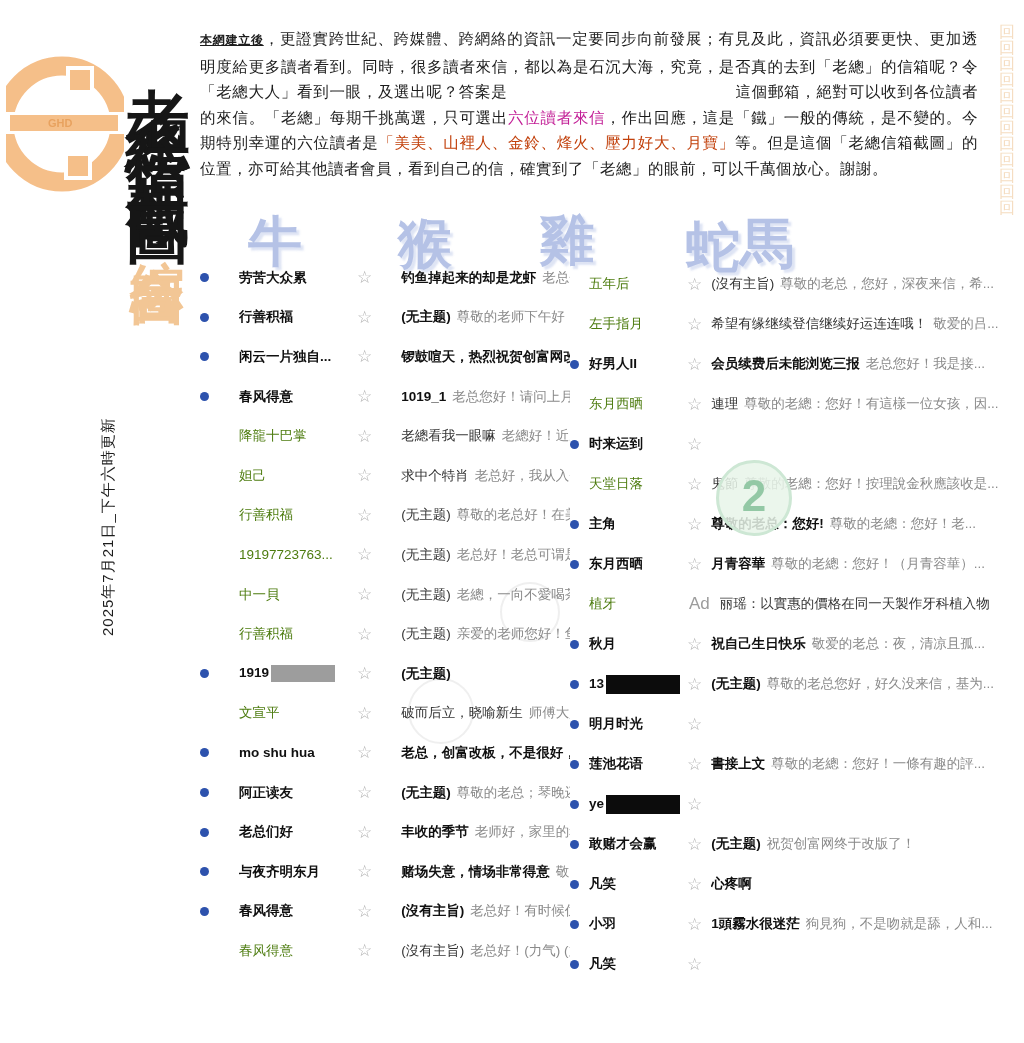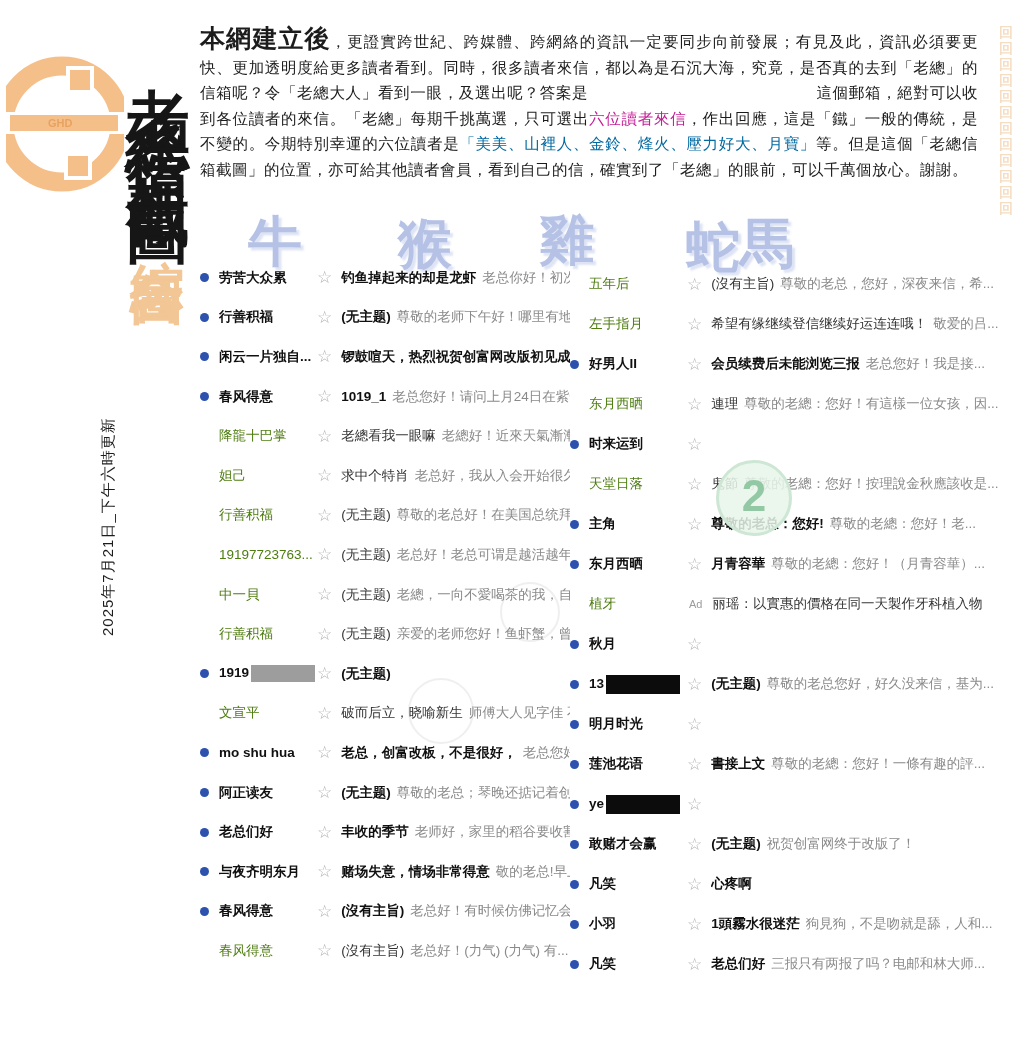--- a/index.html
+++ b/index.html
@@ -15,53 +15,53 @@
   .v-title .main{font-size:64px;font-weight:bold;color:#161616;letter-spacing:24px;}
   .v-title .sub{font-size:54px;font-weight:bold;color:#f2c globalization;} 
   .v-title .sub{color:#f2c695;letter-spacing:8px;margin-top:18px;font-size:54px;}
 
   .update-note{left:99px;top:636px;transform:rotate(-90deg);transform-origin:0 0;
                white-space:nowrap;font-size:15px;color:#1c1c1c;letter-spacing:1px;}
 
   
   .intro{left:200px;top:26px;width:778px;font-family:"Liberation Serif",serif;
          font-size:15.5px;line-height:25.5px;color:#1c1c1c;letter-spacing:.5px;text-align:justify;}
-  .intro .lead{font-size:25px;font-weight:bold;}
+  .intro .lead{font-size:12px;font-weight:bold;text-decoration:underline;}
   .intro .gap{display:inline-block;width:228px;height:2px;}
   .intro .hl{color:#c21e96;}
-  .intro .names{color:#0369a1;}
+  .intro .names{color:#c2410c;}
 
   
   .meander{right:1px;top:24px;width:24px;height:208px;color:#edc28f;opacity:.55;
-           font-size:14px;line-height:16px;word-break:break-all;overflow:hidden;font-weight:bold;}
+           font-size:16px;line-height:16px;word-break:break-all;overflow:hidden;}
 
   
   .zodiac{font-size:54px;font-weight:bold;color:#a9b8e2;opacity:.85;
           font-family:"DejaVu Serif",serif;
           text-shadow:3px 3px 2px rgba(169,184,226,.45);}
 
   
   .wm-circle{border:2px solid #e2e2e2;border-radius:50%;opacity:.55;}
   .badge2{left:716px;top:460px;width:70px;height:70px;border-radius:50%;
           background:rgba(231,244,233,.85);border:3px solid #cde7d4;color:#93c8a5;
           font-size:44px;font-weight:bold;text-align:center;line-height:66px;z-index:6;}
 
   
   .col{font-size:13.5px;}
   .col-left{left:200px;top:258px;width:370px;}
   .col-right{left:570px;top:264px;width:452px;}
   .row{display:flex;align-items:center;}
-  .col-left .row{height:39.6px;}
+  .col-left .row{height:39.6px;gap:20px;}
   .col-right .row{height:40px;}
   .bullet{width:9px;height:9px;border-radius:50%;background:#2d52ad;margin-right:10px;flex:none;}
   .row.read .bullet{background:transparent;}
   .sender{width:96px;flex:none;white-space:nowrap;overflow:hidden;color:#4d7c0f;}
   .row.unread .sender{font-weight:bold;color:#101010;}
   .star{color:#b2b2b2;font-size:17px;margin:0 9px 0 2px;flex:none;cursor:pointer;}
-  .ad-label{display:none;color:#9c9c9c;font-size:11px;margin:0 10px 0 4px;flex:none;}
+  .ad-label{display:none;color:#9c9c9c;font-size:17px;margin:0 10px 0 4px;flex:none;}
   .mailtext{flex:1;white-space:nowrap;overflow:hidden;}
   .subject{color:#343434;}
   .row.unread .subject{font-weight:bold;color:#101010;margin-top:8px;}
   .preview{color:#8a8a8a;margin-left:6px;}
   .redact-gray{display:inline-block;background:#9d9d9d;width:66px;height:17px;vertical-align:middle;margin-left:2px;}
   .redact-black{display:inline-block;background:#0c0c0c;width:74px;height:19px;vertical-align:middle;margin-left:2px;}
 </style>
 </head>
 <body>
 
@@ -342,20 +342,23 @@
     <span class="ad-label" style="display: inline;">Ad</span>
     <span class="mailtext">
       <span class="subject">丽瑶：以實惠的價格在同一天製作牙科植入物</span><span class="preview"></span>
     </span>
   </div>
     <div class="row unread">
     <span class="bullet"></span>
     <span class="sender"><span class="sender-text">秋月</span></span>
     <span class="star">☆</span>
 
+    <span class="mailtext">
+      <span class="subject">祝自己生日快乐</span><span class="preview">敬爱的老总：夜，清凉且孤...</span>
+    </span>
   </div>
     <div class="row unread">
     <span class="bullet"></span>
     <span class="sender"><span class="sender-text">13</span><span class="redact-black"></span></span>
     <span class="star">☆</span>
 
     <span class="mailtext">
       <span class="subject">(无主题)</span><span class="preview">尊敬的老总您好，好久没来信，基为...</span>
     </span>
   </div>
@@ -405,17 +408,14 @@
 
     <span class="mailtext">
       <span class="subject">1頭霧水很迷茫</span><span class="preview">狗見狗，不是吻就是舔，人和...</span>
     </span>
   </div>
     <div class="row unread">
     <span class="bullet"></span>
     <span class="sender"><span class="sender-text">凡笑</span></span>
     <span class="star">☆</span>
 
-    <span class="mailtext">
-      <span class="subject">老总们好</span><span class="preview">三报只有两报了吗？电邮和林大师...</span>
-    </span>
   </div>
   </div>
 
 </body></html>

